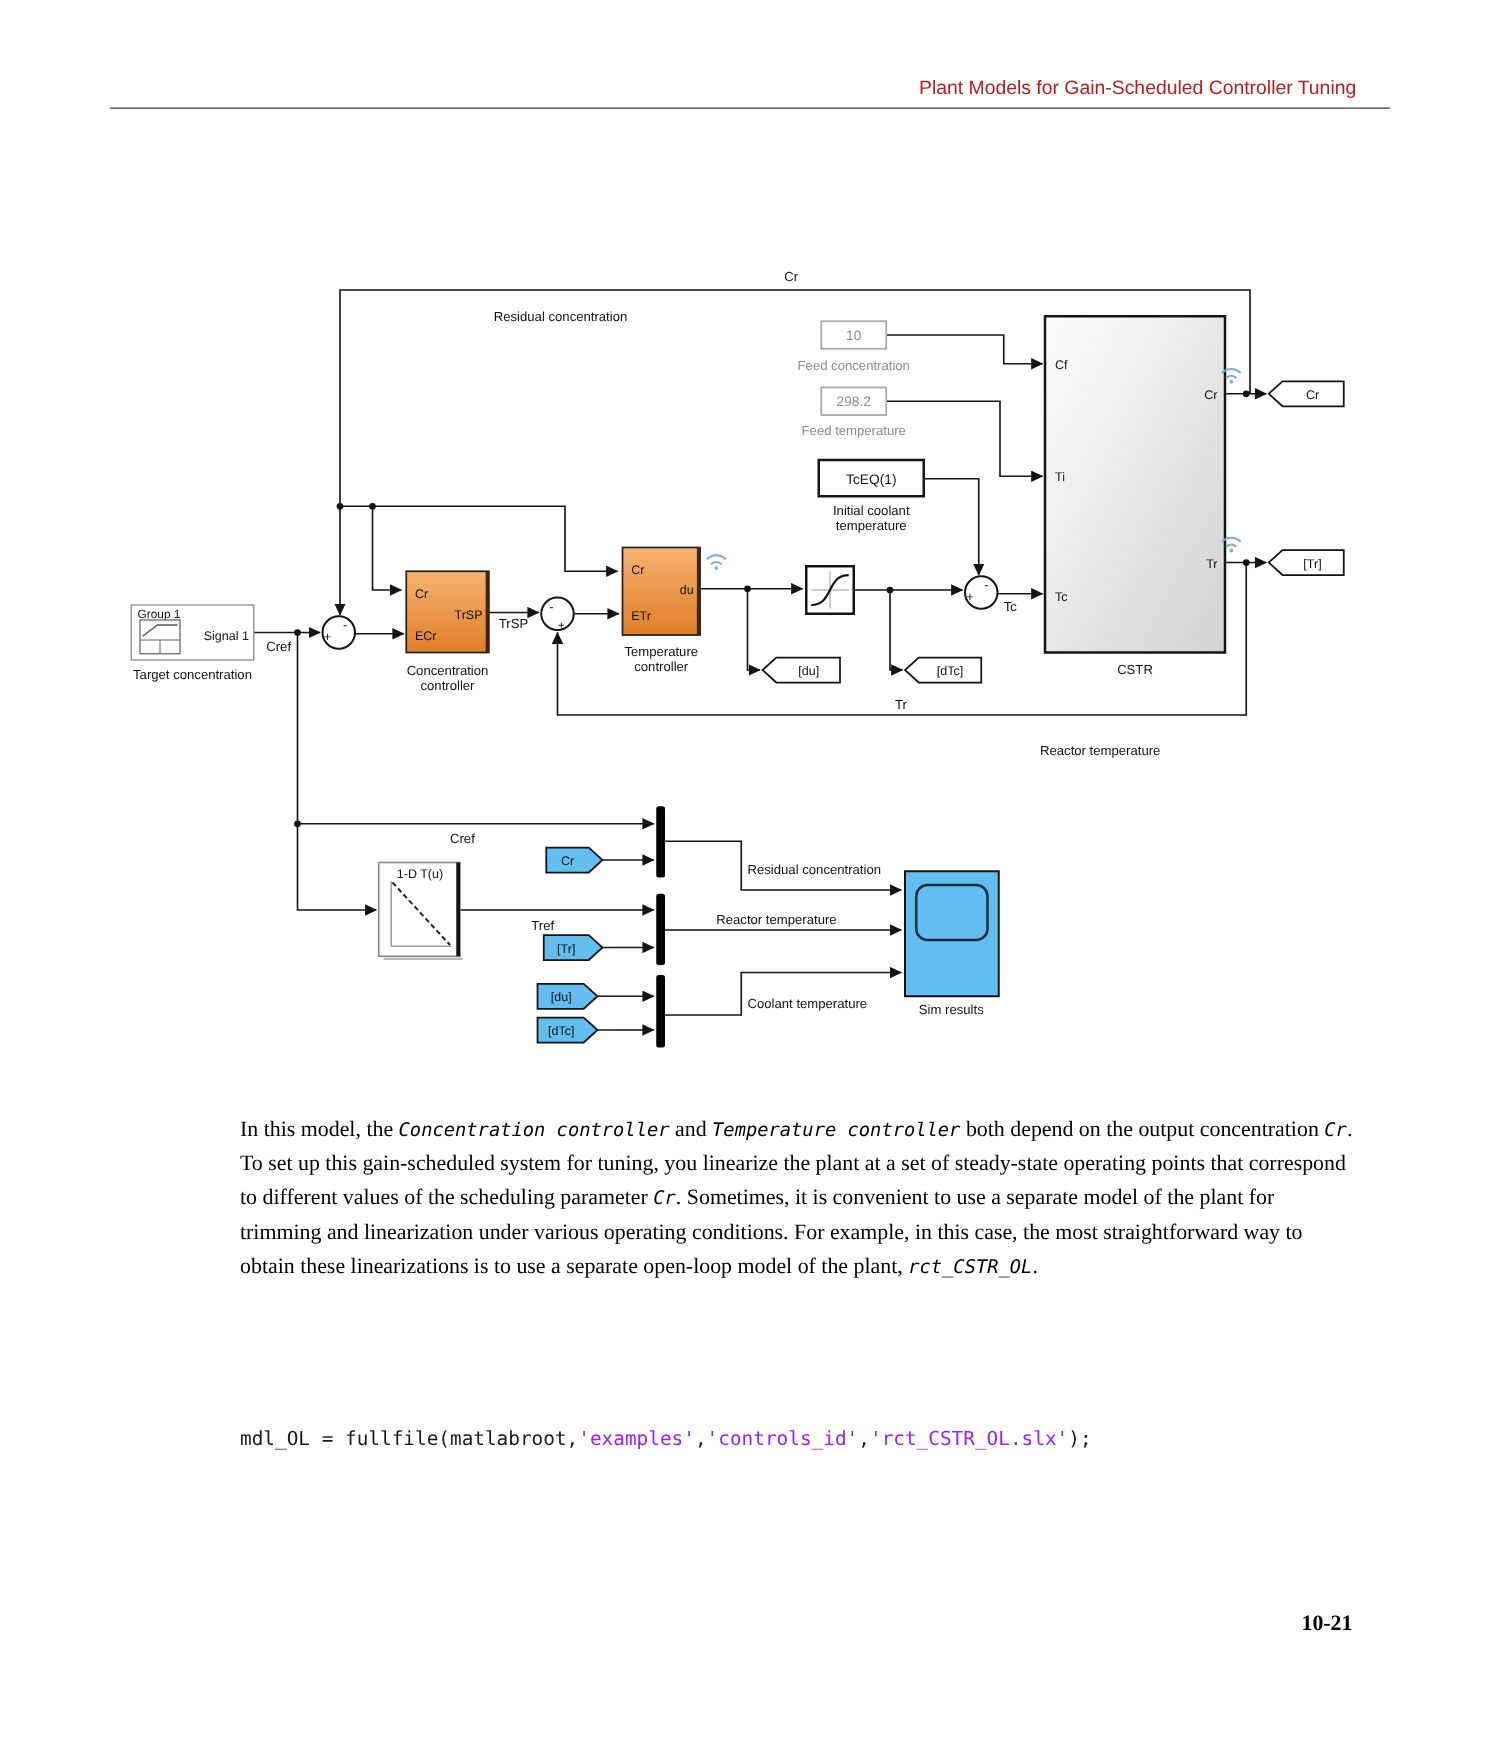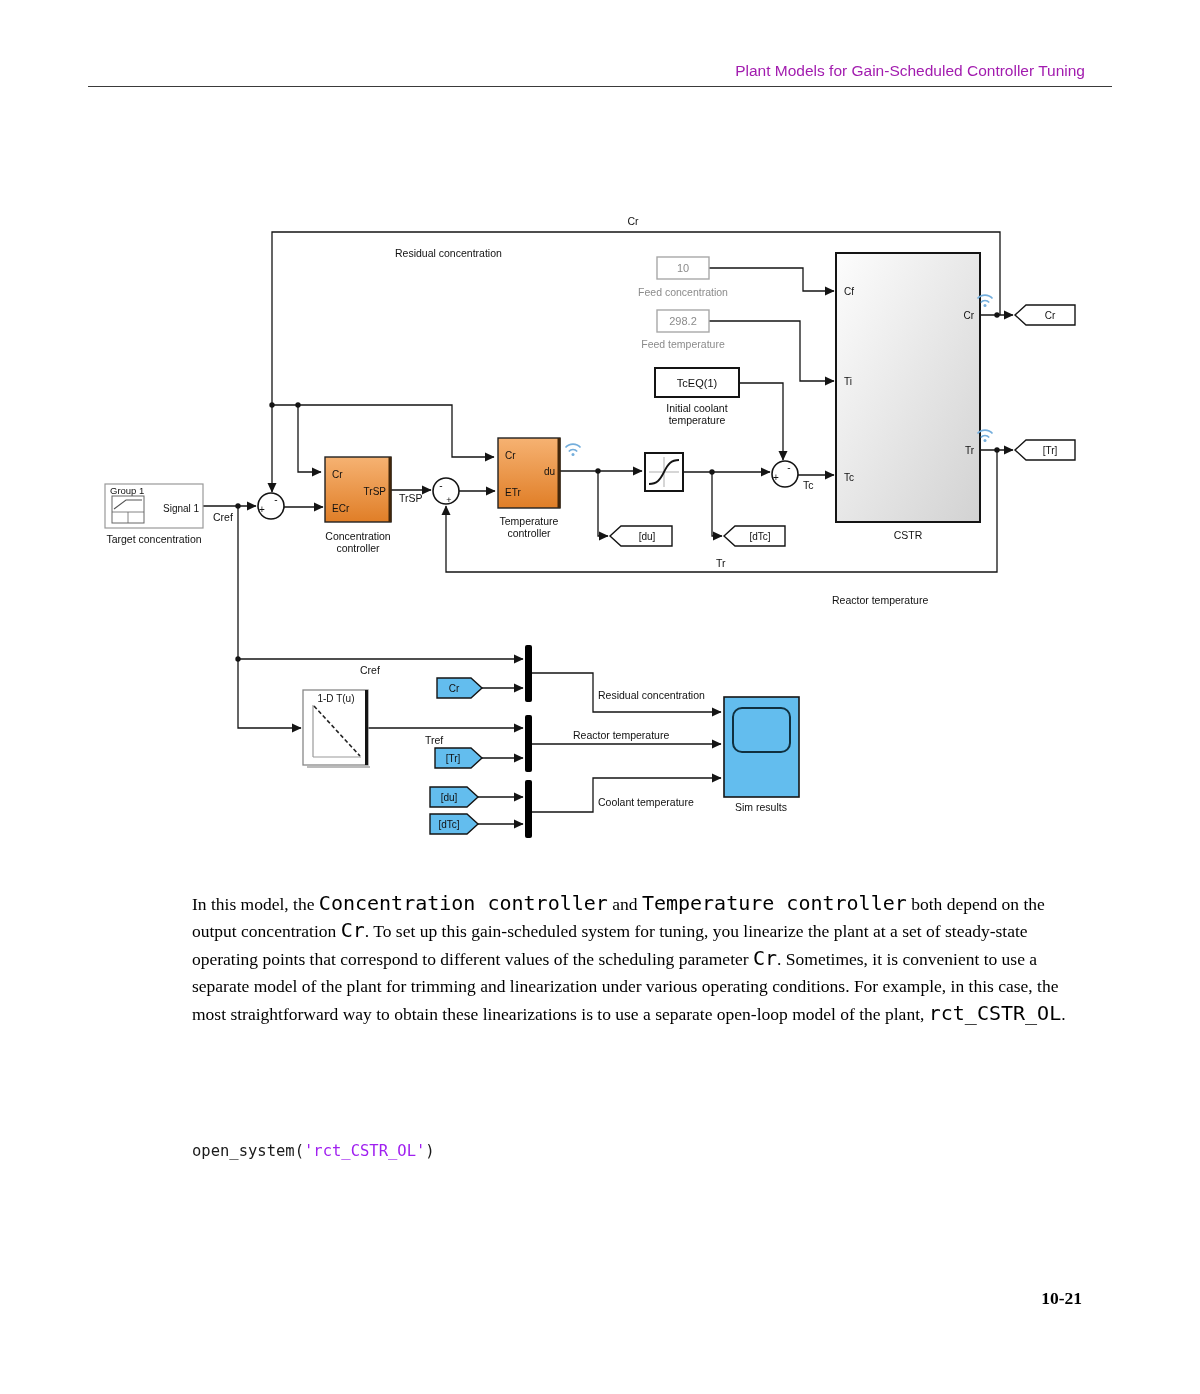--- a/index.html
+++ b/index.html
@@ -1,22 +1,22 @@
 <!DOCTYPE html>
 <html><head>
 <meta charset="utf-8">
 <style>
   html,body{margin:0;padding:0;background:#ffffff;}
   body{position:relative;width:1200px;height:1394px;font-family:"Liberation Sans",sans-serif;color:#000;}
-  .header-title{position:absolute;top:62px;right:115px;font-size:15.5px;color:#a21caf;}
+  .header-title{position:absolute;top:62px;right:115px;font-size:15.5px;color:#b91c1c;}
   .header-rule{position:absolute;top:86px;left:88px;width:1024px;height:0;border-top:1.6px solid #3a3a3a;}
   .diagram-wrap{position:absolute;left:90px;top:200px;width:1010px;height:660px;}
   svg text{font-family:"Liberation Sans",sans-serif;fill:#111;}
   .para{position:absolute;left:192px;top:872px;width:890px;font-family:"Liberation Serif",serif;font-size:17.5px;line-height:26.8px;color:#000;text-align:left;}
-  .para .mono{font-family:"DejaVu Sans Mono",monospace;font-size:20px;}
+  .para .mono{font-family:"DejaVu Sans Mono",monospace;font-size:15px;font-style:italic;}
   .codeblock{position:absolute;left:192px;top:1086px;font-family:"DejaVu Sans Mono",monospace;font-size:15.5px;line-height:26px;color:#1a1a1a;white-space:pre;}
   .codeblock .str{color:#A020F0;}
   .pagenum{position:absolute;right:118px;top:1288px;font-family:Liberation Serif, serif;font-weight:bold;font-size:17.5px;}
   .wire{stroke:#141414;stroke-width:1.3;fill:none;}
   .blk-caption{font-size:10.5px;}
   .port{font-size:10px;}
   .gray-t{fill:#8b8b8b;}
 </style>
 </head>
 <body>
@@ -242,16 +242,16 @@
     <text x="508" y="499">Residual concentration</text>
     <text x="483" y="539">Reactor temperature</text>
     <text x="508" y="606">Coolant temperature</text>
   </g>
 </svg>
 </div>
 
 <p class="para"><span>In this model, the </span><span class="mono">Concentration controller</span><span> and </span><span class="mono">Temperature controller</span><span> both depend on the output concentration </span><span class="mono">Cr</span><span>. To set up this gain-scheduled system for tuning, you linearize the plant at a set of steady-state operating points that correspond to different values of the scheduling parameter </span><span class="mono">Cr</span><span>. Sometimes, it is convenient to use a separate model of the plant for trimming and linearization under various operating conditions. For example, in this case, the most straightforward way to obtain these linearizations is to use a separate open-loop model of the plant, </span><span class="mono">rct_CSTR_OL</span><span>.</span></p>
 
 <div class="codeblock">
-  <div><span>open_system(</span><span class="str">'rct_CSTR_OL'</span><span>)</span></div>
+  <div><span>mdl_OL = fullfile(matlabroot,</span><span class="str">'examples'</span><span>,</span><span class="str">'controls_id'</span><span>,</span><span class="str">'rct_CSTR_OL.slx'</span><span>);</span></div>
 </div>
 
 <div class="pagenum">10-21</div>
 
 </body></html>

